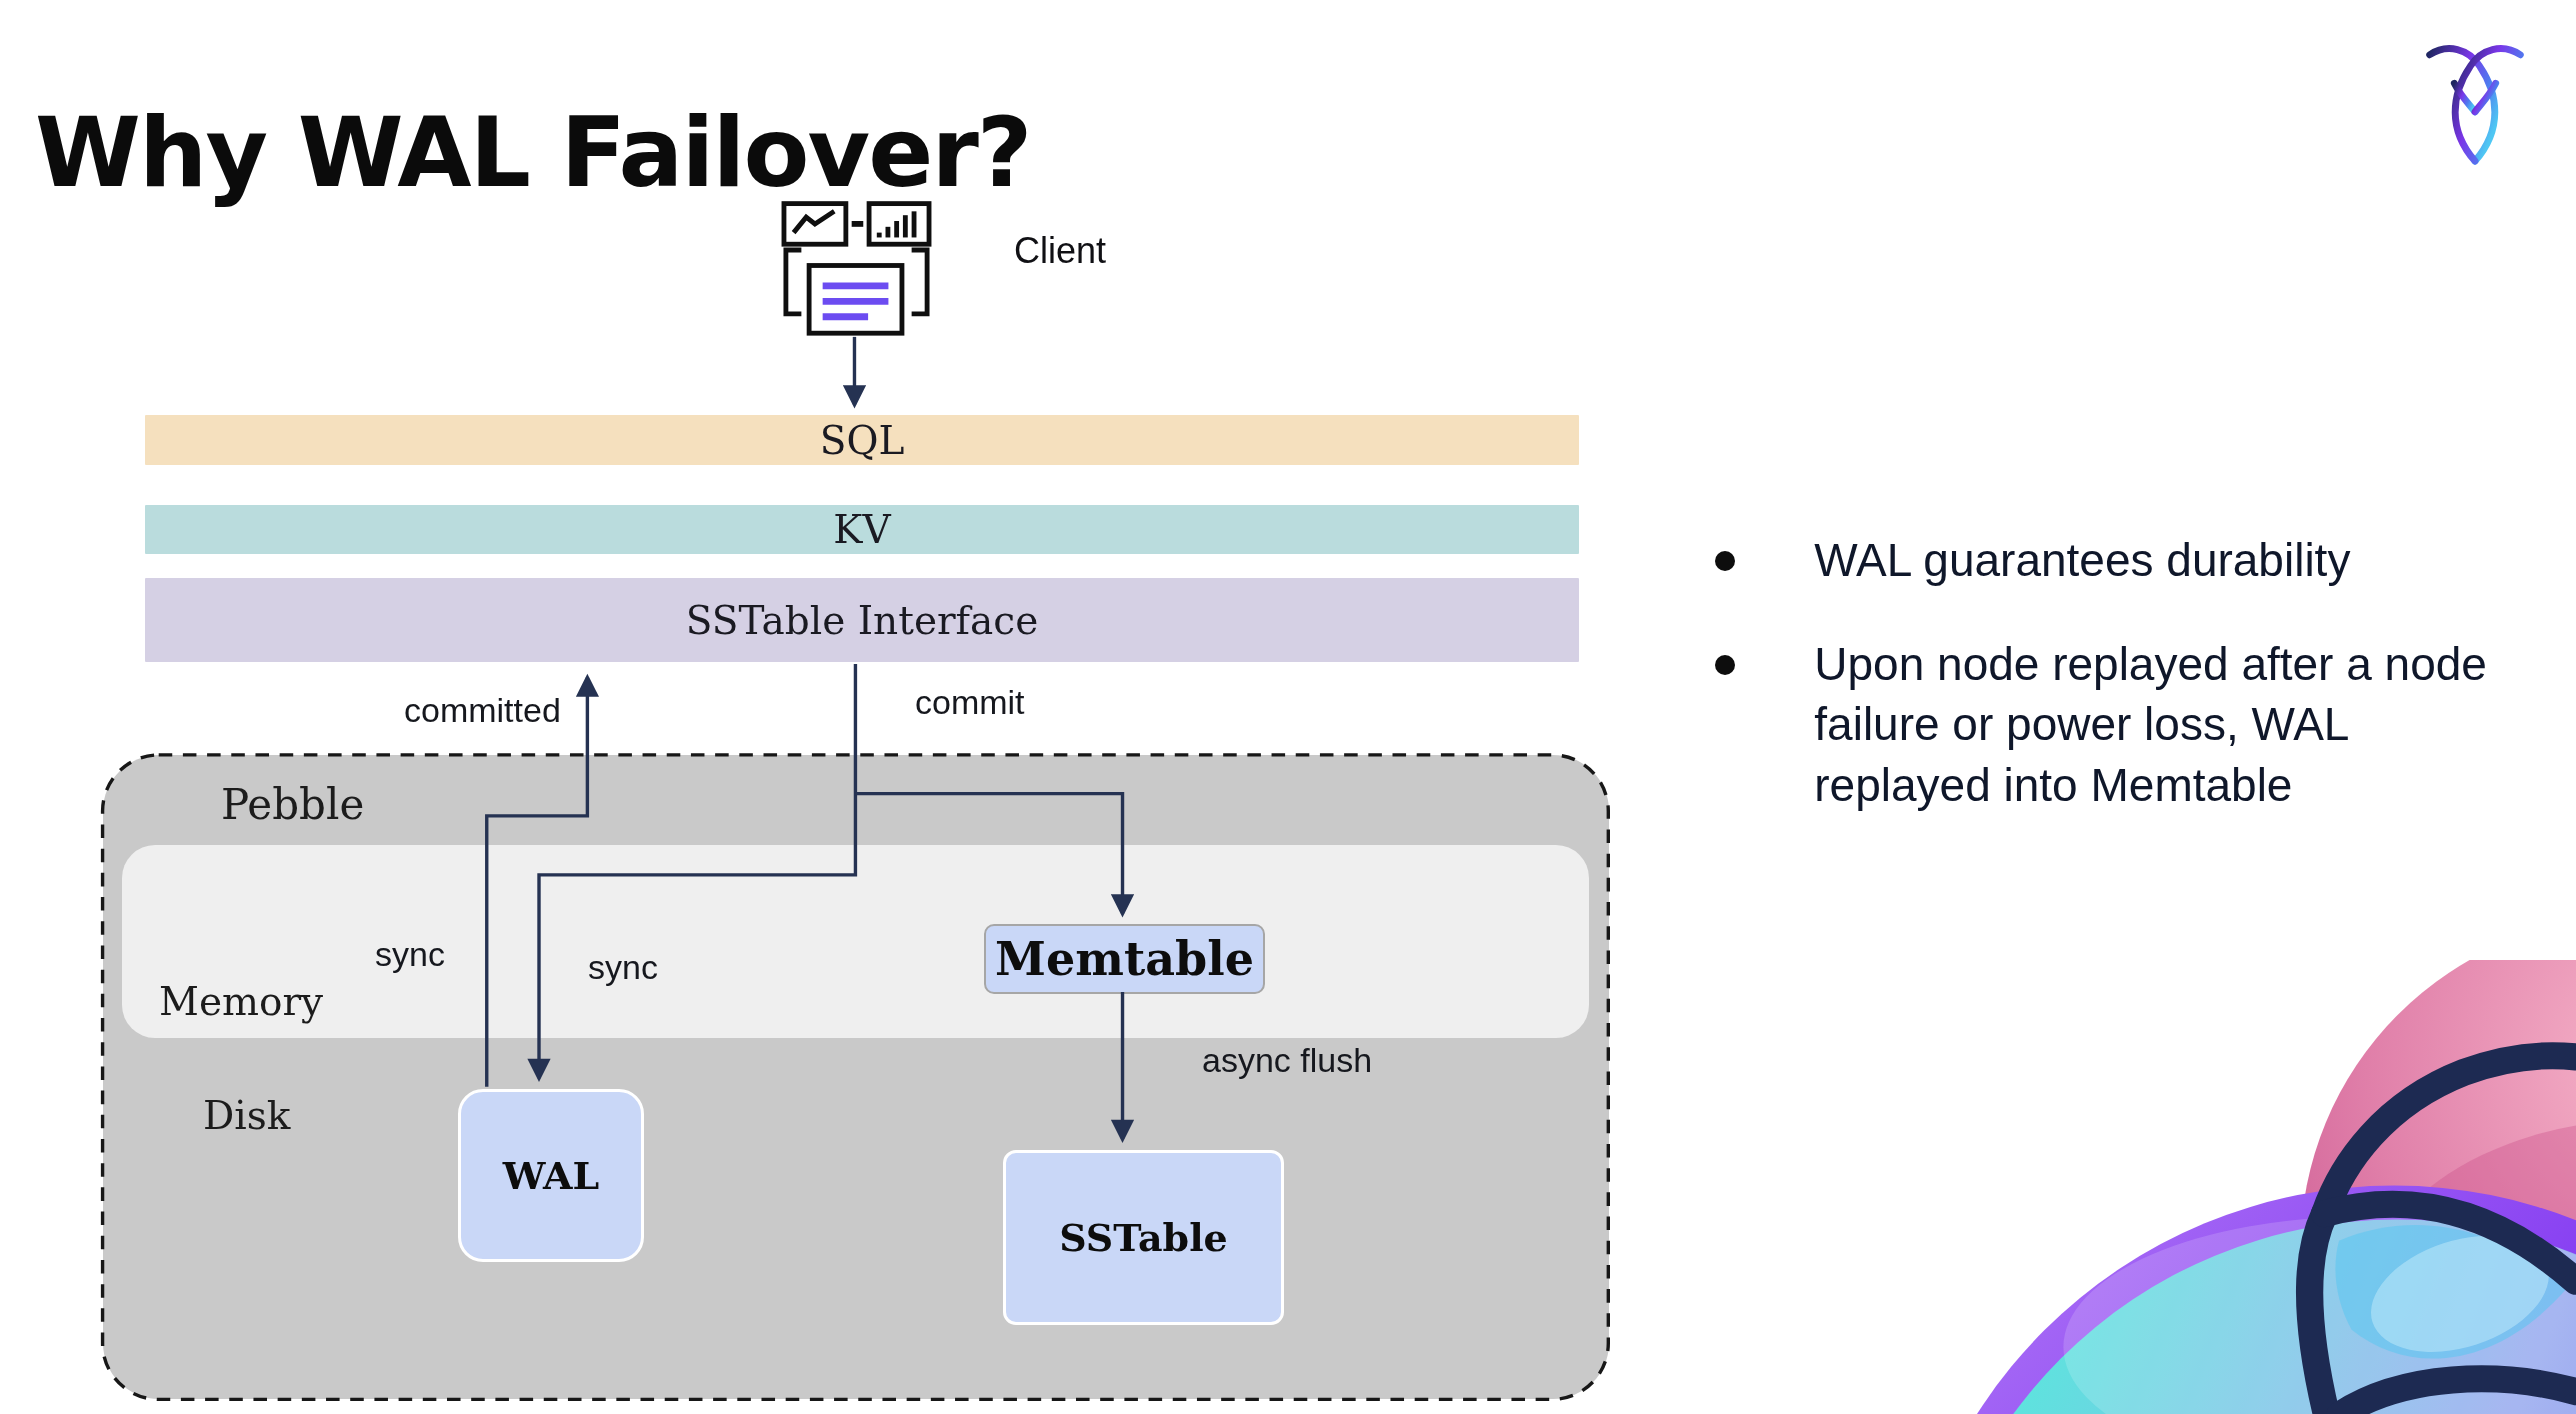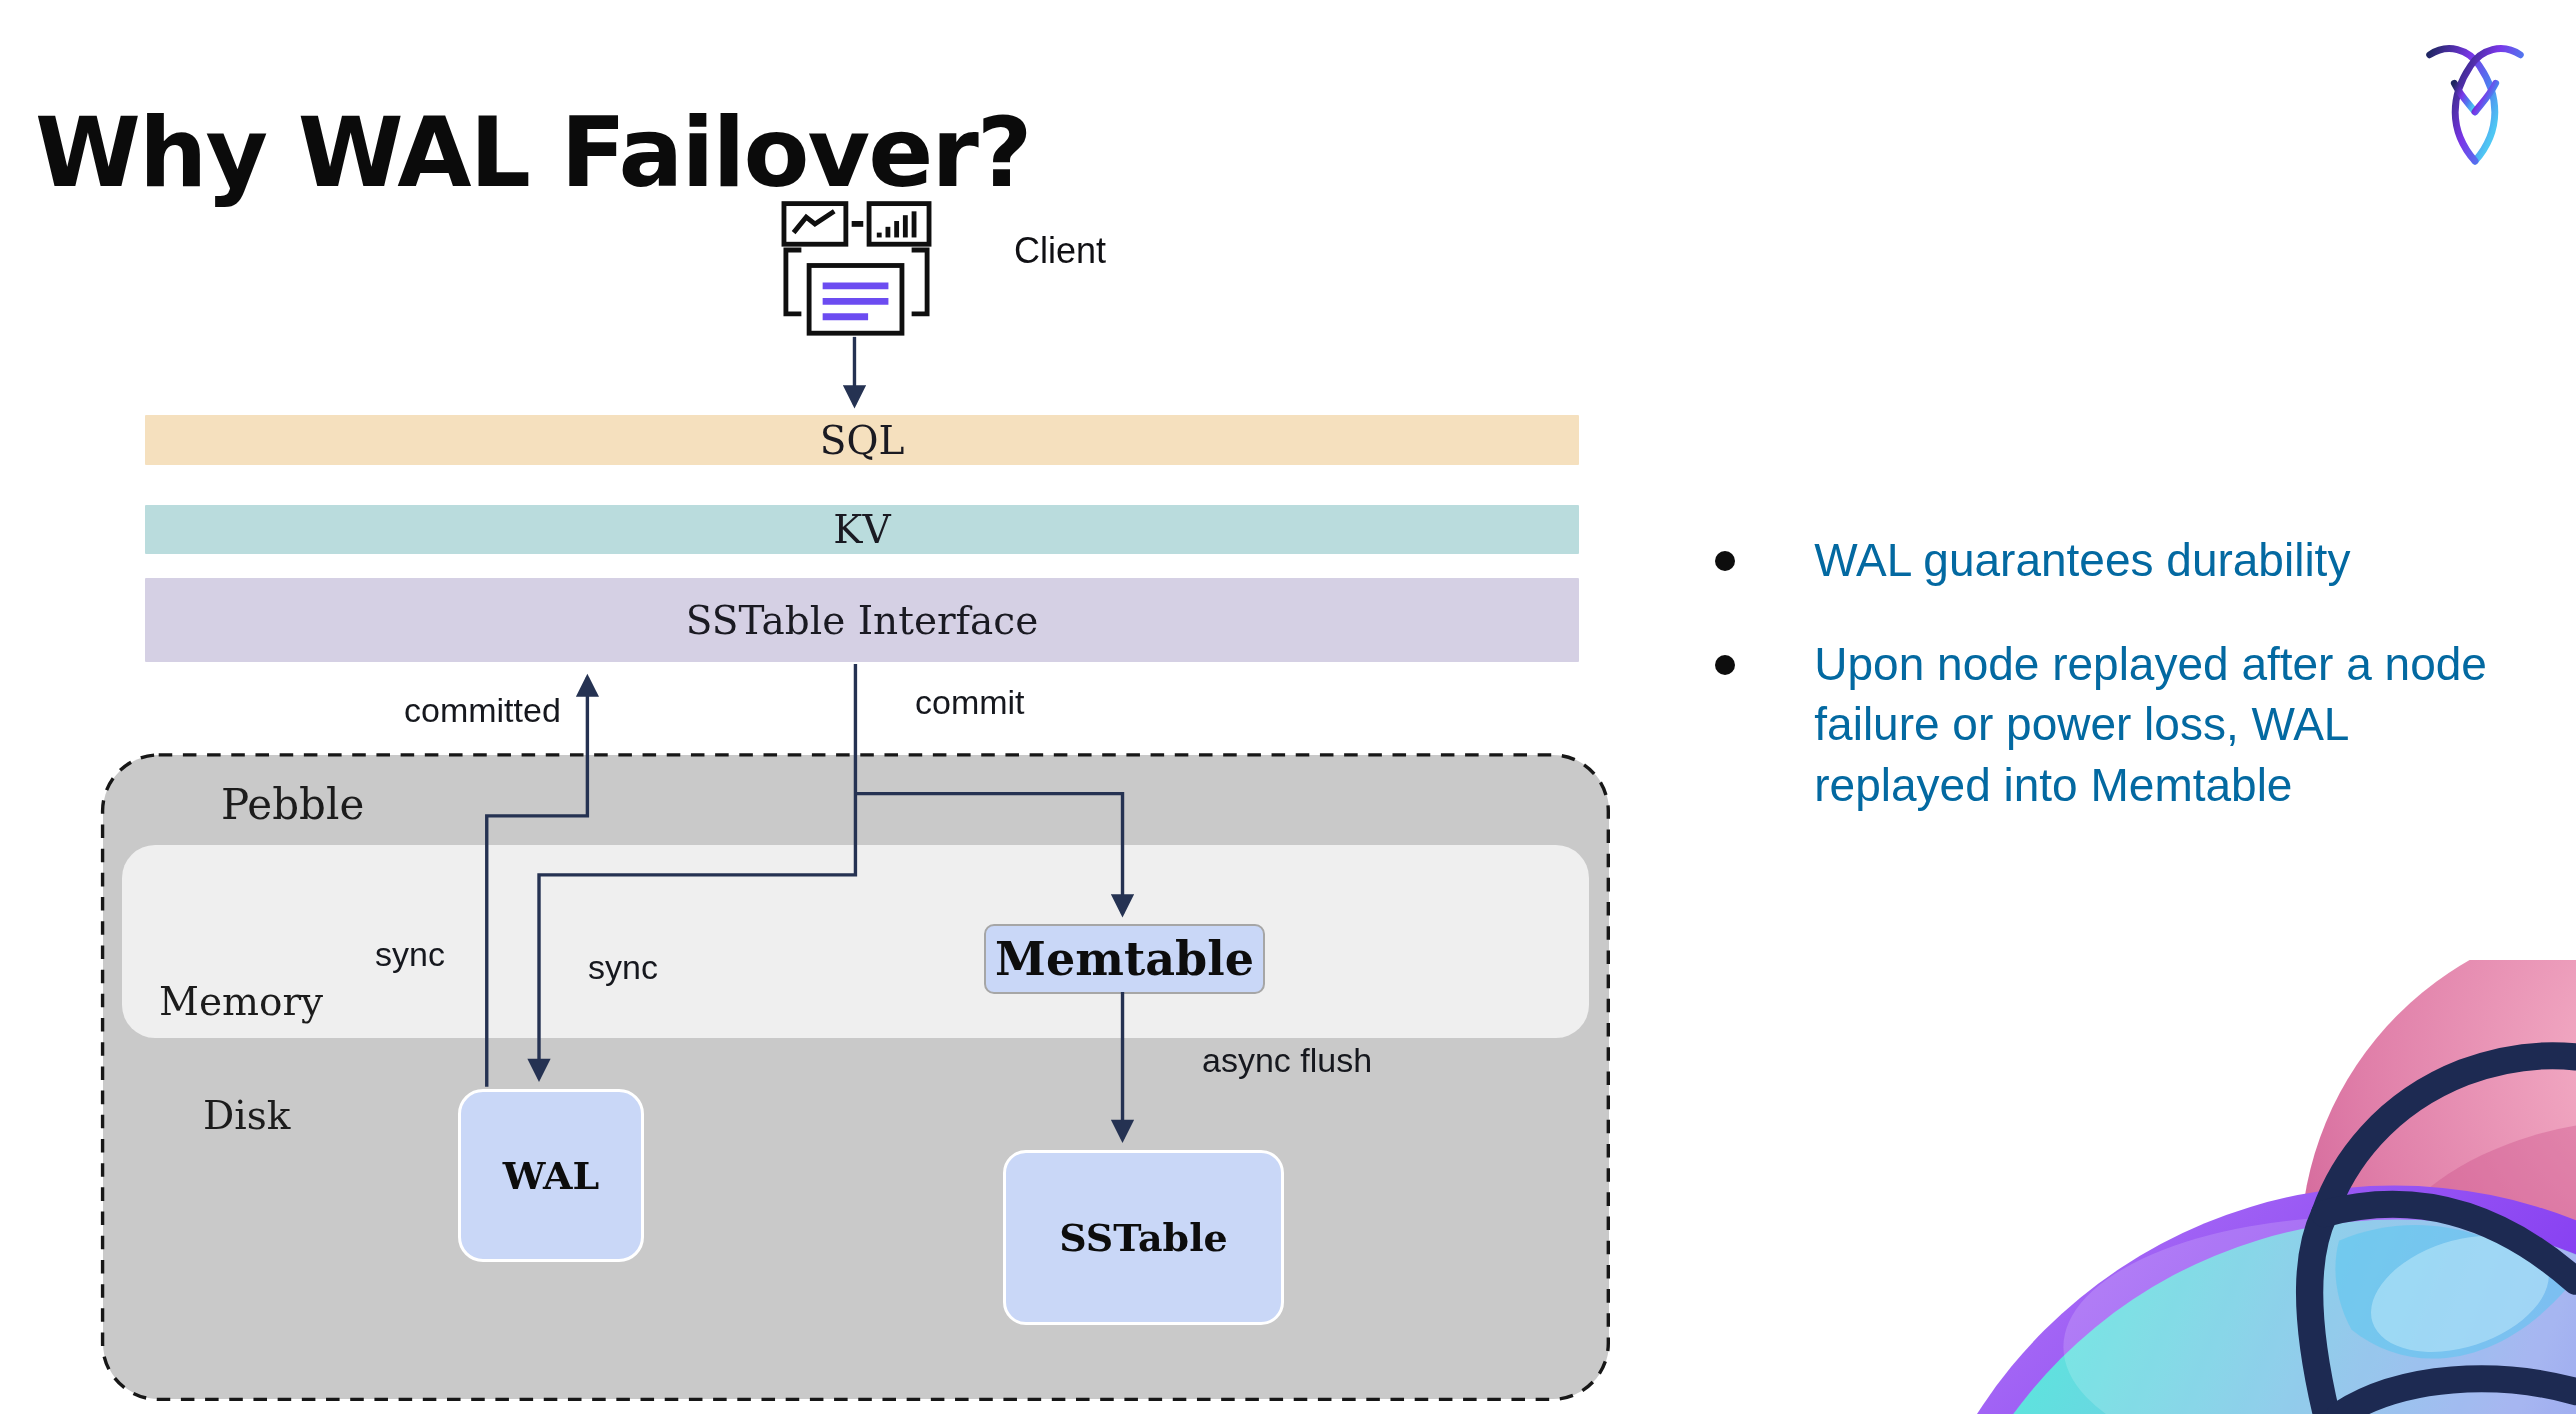--- a/index.html
+++ b/index.html
@@ -30,21 +30,21 @@
   .lbl-disk{left:203px;top:1093px;font-size:39px;}
 
   
   .node{position:absolute;background:#C9D7F7;display:flex;align-items:center;justify-content:center;
         font-family:"DejaVu Serif",serif;font-weight:bold;color:#0d0d0d;}
   .node-memtable{left:984px;top:924px;width:277px;height:66px;border:2.9px solid #A6A6A6;
                  border-radius:10px;font-size:46px;}
   .node-wal{left:458px;top:1089px;width:180px;height:167px;border:3.9px solid #ffffff;
             border-radius:25px;font-size:38px;}
   .node-sstable{left:1003px;top:1150px;width:275px;height:169px;border:3.9px solid #ffffff;
-                border-radius:23px;font-size:38px;}
+                border-radius:13px;font-size:38px;}
 
   
   .edge-label{position:absolute;font-size:34px;color:#16181e;}
   .lbl-committed{left:404px;top:691px;}
   .lbl-commit{left:915px;top:683px;}
   .lbl-sync1{left:375px;top:935px;}
   .lbl-sync2{left:588px;top:948px;}
   .lbl-async{left:1202px;top:1041px;}
   .lbl-client{left:1014px;top:230px;font-size:36px;color:#101014;}
 
@@ -52,21 +52,21 @@
   .overlay{position:absolute;left:0;top:0;pointer-events:none;}
   .client-icon{position:absolute;left:774px;top:192px;}
   .logo{position:absolute;left:2421px;top:39px;}
   .corner-art{position:absolute;right:0;bottom:0;}
 
   
   .bullets{position:absolute;left:1715px;top:530px;width:801px;}
   .bullet{display:flex;align-items:flex-start;margin-bottom:43px;}
   .dot{width:20.3px;height:20.3px;border-radius:50%;background:#0d0d0d;flex:0 0 auto;
        margin-top:21px;margin-right:79px;}
-  .bullet-text{font-size:46px;line-height:1.32;color:#0369a1;max-width:697px;}
+  .bullet-text{font-size:46px;line-height:1.32;color:#0f172a;max-width:697px;}
 </style>
 </head>
 <body>
 
 <div class="slide">
 
   <h1 class="title">Why WAL Failover?</h1>
 
   <svg class="logo" width="108" height="128" viewBox="0 0 100 130">
     <defs>

